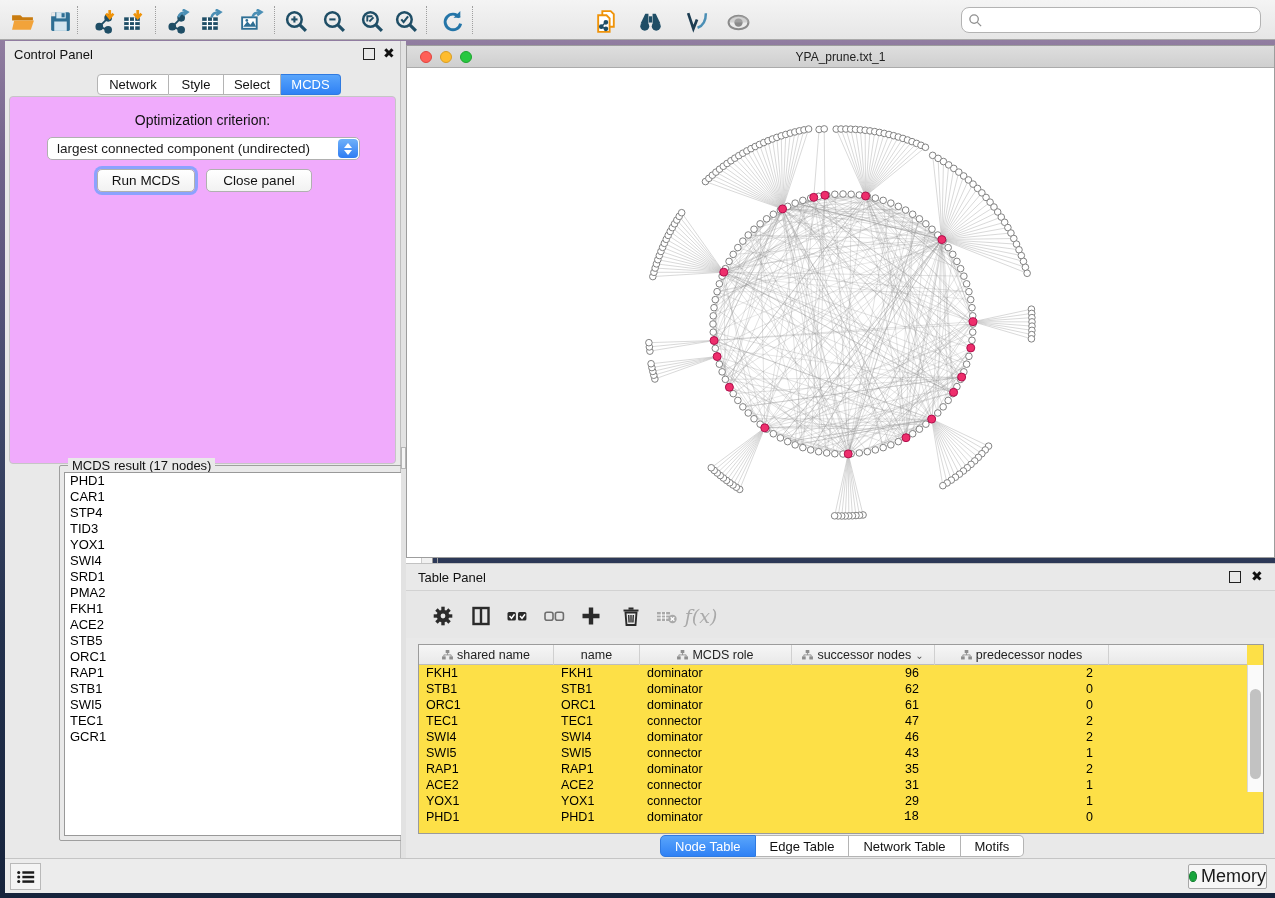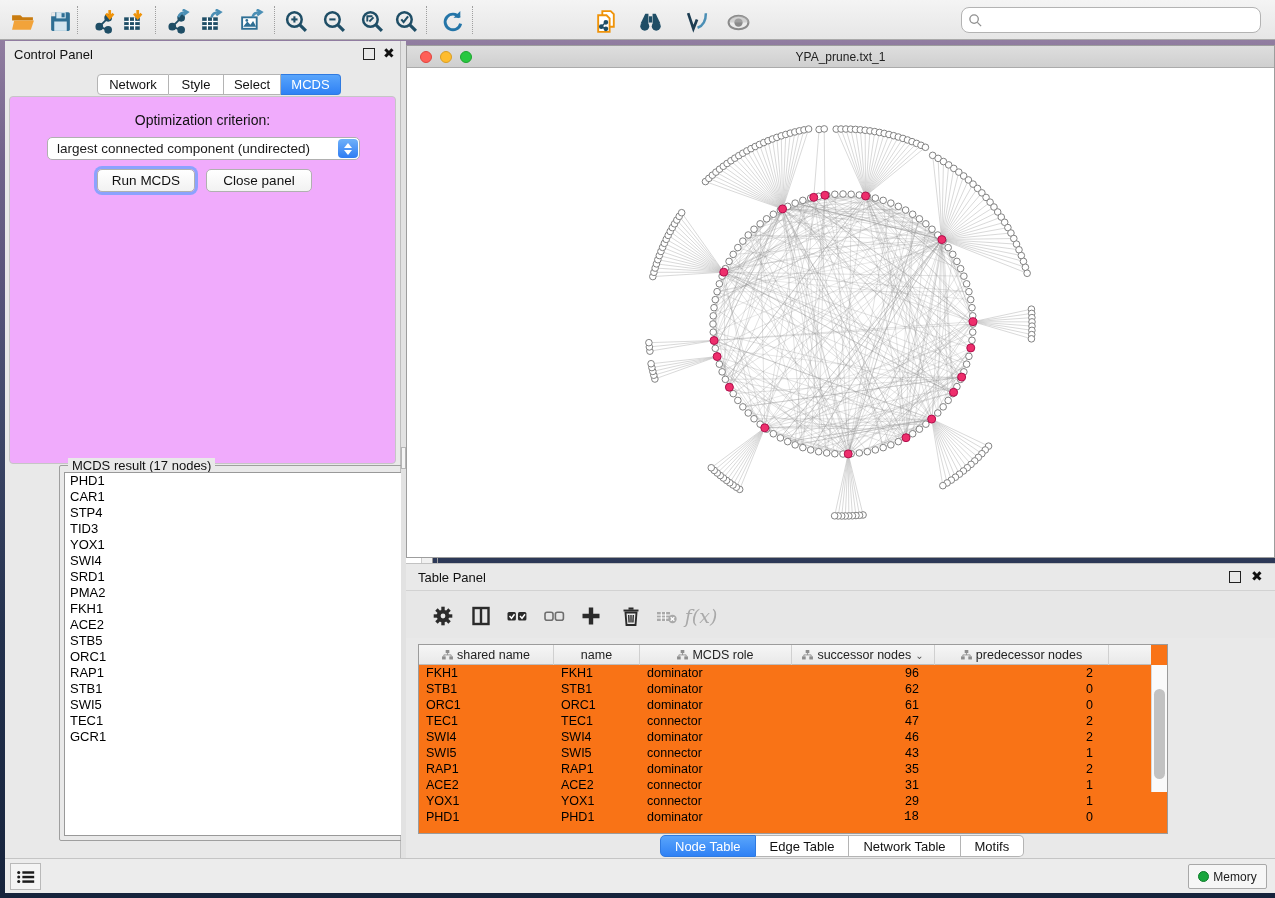--- a/index.html
+++ b/index.html
@@ -66,21 +66,21 @@
   .tl { position:absolute; top:5px; width:12px; height:12px; border-radius:50%; }
   .net-title { position:absolute; left:0; right:0; top:4px; text-align:center; font-size:12px; color:#222; }
   .net-canvas { position:absolute; left:0; top:22px; width:867px; height:489px; background:#fff; }
 
   
   .table-panel { position:absolute; left:406px; top:563px; width:869px; height:295px; background:#e9e9e9; border-top:1px solid #c2c2c2; }
   .tp-toolbar { position:absolute; left:0; top:26px; right:0; height:48px; background:#e7e7e7;
                 border-top:1px solid #d2d2d2; border-bottom:1px solid #cicici; }
   .tp-icon { position:absolute; top:12px; width:26px; height:26px; display:flex; align-items:center; justify-content:center; }
   .fx-label { font-family:"DejaVu Serif","Liberation Serif",serif; font-style:italic; font-size:19px; color:#a9a9a9; }
-  .ntable { position:absolute; left:12px; top:80px; width:750px; height:190px; background:#f97316; border:1px solid #9b9b9b; }
+  .ntable { position:absolute; left:12px; top:80px; width:846px; height:190px; background:#fde047; border:1px solid #9b9b9b; }
   .ntable-header { position:absolute; left:0; top:0; right:16px; height:20px; background:linear-gradient(#f6f6f6,#e9e9e9);
                    border-bottom:1px solid #bdbdbd; display:flex; }
   .th { position:relative; height:20px; border-right:1px solid #d0d0d0; display:flex; align-items:center;
         justify-content:center; gap:4px; font-size:12.5px; color:#222; }
   .tbody { position:absolute; left:0; top:20px; right:16px; bottom:0; overflow:hidden; }
   .tr { display:flex; height:16px; }
   .td { font-size:12.5px; line-height:16px; padding:0 7px; color:#000; white-space:nowrap; overflow:hidden; }
   .td.num { text-align:right; padding-right:16px; }
   .tscroll { position:absolute; right:0; top:20px; width:16px; height:127px; background:#fafafa; border-left:1px solid #d8d8d8; }
   .tthumb { position:absolute; left:2px; top:24px; width:11px; height:90px; background:#c2c2c2; border-radius:6px; }
@@ -92,21 +92,21 @@
           display:flex; align-items:center; color:#111; }
   .btab:first-child { border-left:1px solid #b4b4b4; border-radius:5px 0 0 5px; }
   .btab:last-child { border-radius:0 5px 5px 0; }
   .btab.active { background:linear-gradient(#59a5fb,#2f81f5); color:#fff; border-color:#2f7ae0; }
 
   
   .status-bar { position:absolute; left:5px; top:858px; width:1270px; height:35px; background:#ececec; border-top:1px solid #c5c5c5; }
   .list-btn { position:absolute; left:5px; top:4px; width:31px; height:27px; background:#f4f4f4; border:1px solid #b9b9b9;
               display:flex; align-items:center; justify-content:center; }
   .memory-btn { position:absolute; right:8px; top:5px; width:79px; height:25px; background:#f6f6f6; border:1px solid #a8a8a8;
-                border-radius:2px; display:flex; align-items:center; justify-content:center; gap:4px; font-size:12px; }
+                border-radius:2px; display:flex; align-items:center; justify-content:center; gap:4px; font-size:18px; }
   .mem-dot { width:11px; height:11px; border-radius:50%; background:#17a53c; border:1px solid #0d7c2a; }
 </style>
 </head>
 <body>
 
 <div class="toolbar" id="main-toolbar">
   <div class="searchbox">
     <svg width="15" height="15" viewBox="0 0 16 16">
       <circle cx="6.5" cy="6.5" r="4.5" fill="none" stroke="#8f8f8f" stroke-width="1.4"></circle>
       <line x1="10" y1="10" x2="14" y2="14" stroke="#8f8f8f" stroke-width="1.4"></line>

